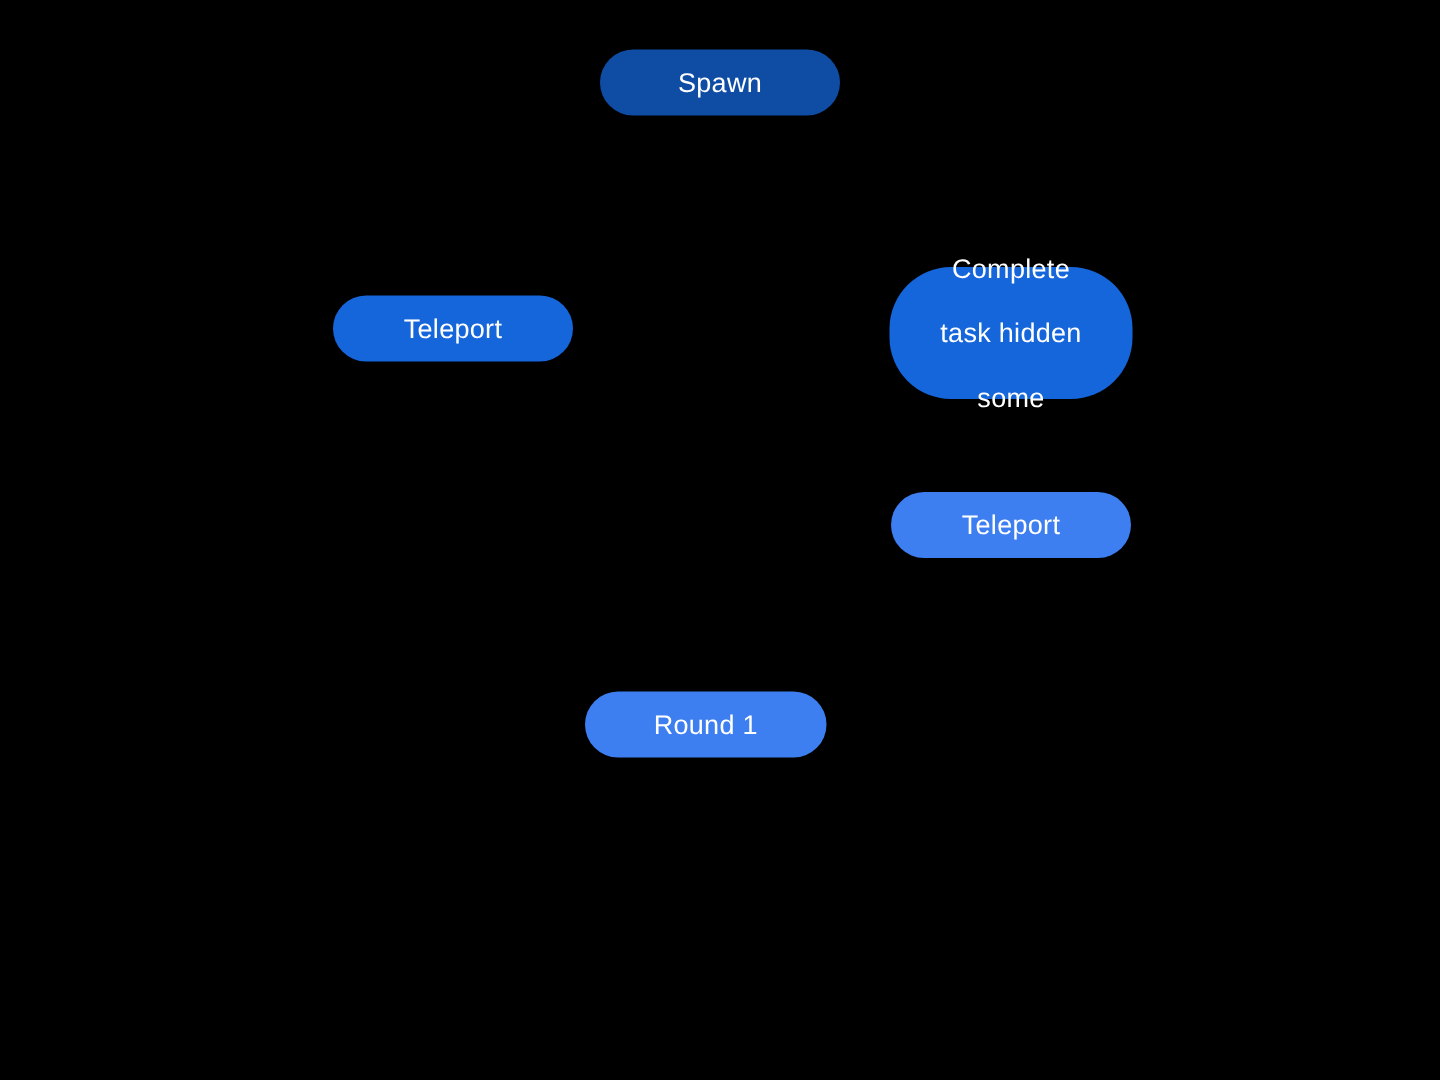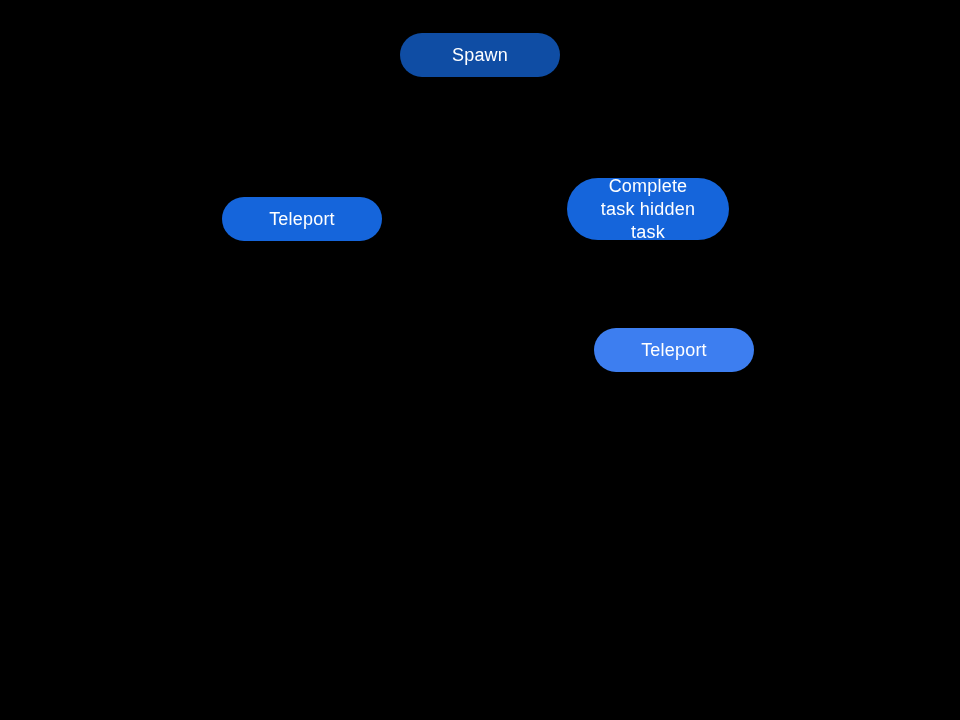--- a/index.html
+++ b/index.html
@@ -23,41 +23,44 @@
     color: #ffffff;
     font-size: 18px;
     line-height: 23px;
     font-weight: 400;
     text-align: center;
     letter-spacing: 0.2px;
     box-sizing: border-box;
   }
   .n-spawn          { left: 400px; top: 33px;  width: 160px; height: 44px; border-radius: 22px; }
   .n-teleport-left  { left: 222px; top: 197px; width: 160px; height: 44px; border-radius: 22px; }
-  .n-complete       { left: 567px; top: 178px; width: 162px; height: 62px; border-radius: 41px; }
+  .n-complete       { left: 593px; top: 178px; width: 162px; height: 88px; border-radius: 41px; gap: 20px; }
   .n-teleport-right { left: 594px; top: 328px; width: 160px; height: 44px; border-radius: 22px; }
   .n-round1         { left: 390px; top: 461px; width: 161px; height: 44px; border-radius: 22px; }
 </style>
 </head>
 <body>
 
 <div class="stage" style="background: rgb(0, 0, 0);">
 
   <div class="node n-spawn" style="background: rgb(15, 77, 164);">
     <span>Spawn</span>
   </div>
 
   <div class="node n-teleport-left" style="background: rgb(21, 101, 219);">
     <span>Teleport</span>
   </div>
 
   <div class="node n-complete" style="background: rgb(21, 101, 219);">
     <span>Complete</span>
     <span>task hidden</span>
-    <span>task</span>
+    <span>some</span>
   </div>
 
   <div class="node n-teleport-right" style="background: rgb(61, 126, 240);">
     <span>Teleport</span>
   </div>
 
+  <div class="node n-round1" style="background: rgb(61, 126, 240);">
+    <span>Round 1</span>
+  </div>
 
 </div>
 
 </body></html>

